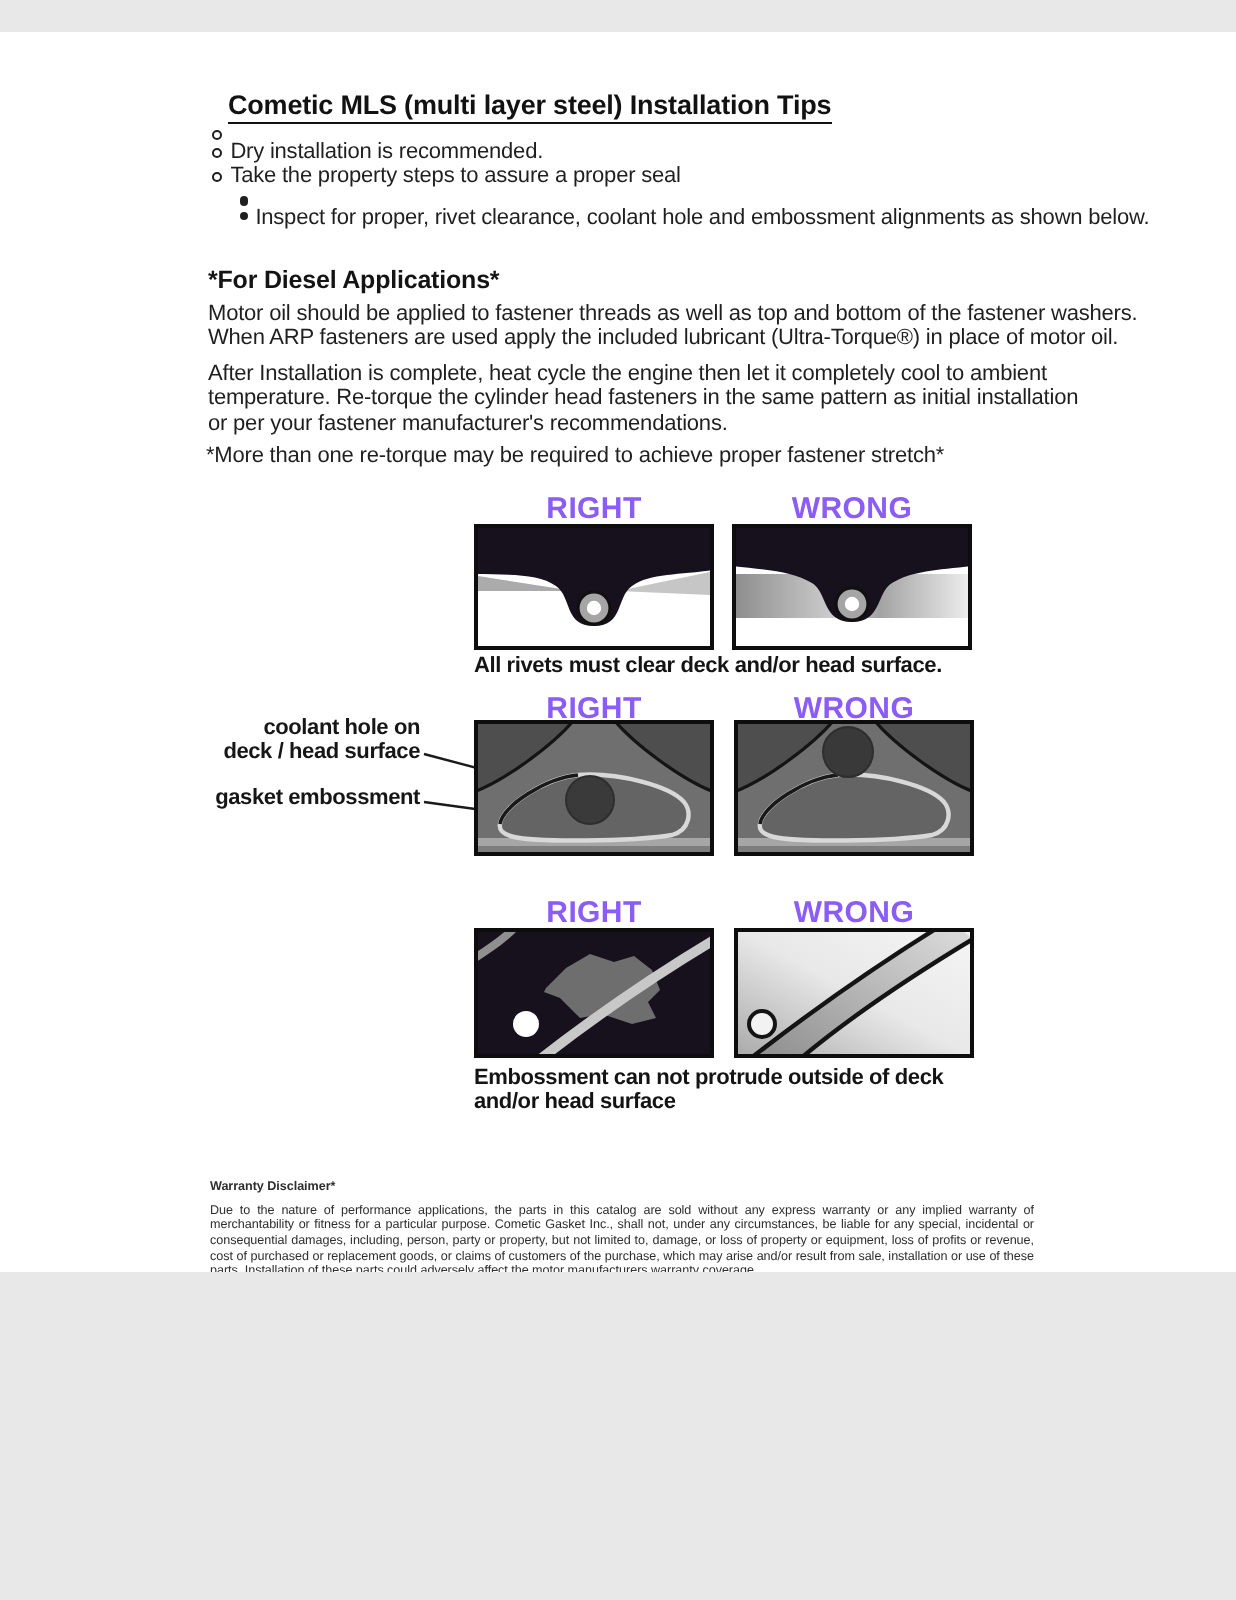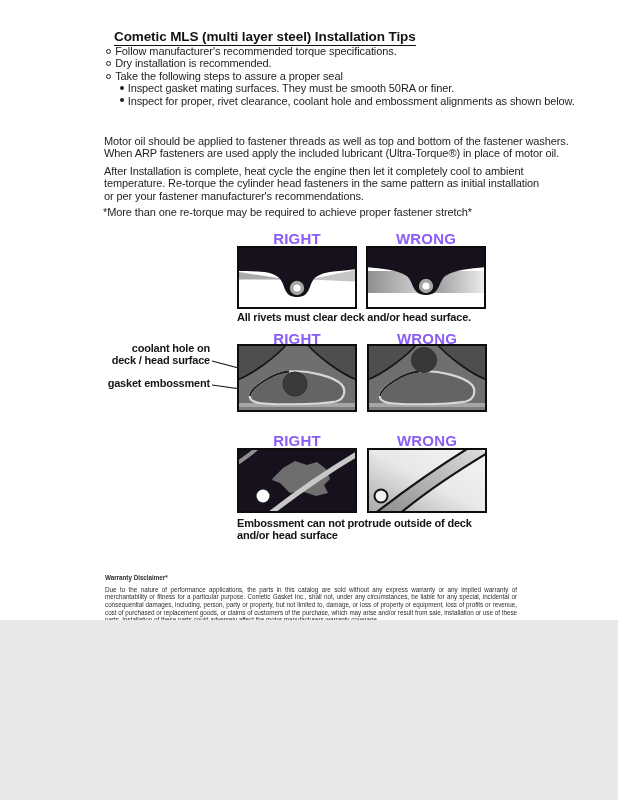--- a/index.html
+++ b/index.html
@@ -1,19 +1,19 @@
 <!DOCTYPE html>
 <html style="--page-bg: #ffffff; --ink: #1f1f1f; --gasket-black: #17111d; --box-border: #0d0d0d; --metal-gray: #6f6f6f; --emboss-line: #d8d8d8;"><head>
 <meta charset="utf-8">
 <style>
   html,body{margin:0;padding:0;background:#e8e8e8;}
   .page{
     position:relative;width:618px;height:620px;background:var(--page-bg,#fff);
     font-family:"Liberation Sans","DejaVu Sans",sans-serif;color:var(--ink,#1f1f1f);
-    overflow:hidden;margin:0 auto;
+    overflow:hidden;margin:16px auto;
   }
   .abs{position:absolute;}
   .title{
     left:114px;top:29px;font-size:13.5px;font-weight:bold;color:#121212;
     border-bottom:1.5px solid #121212;padding-bottom:1px;letter-spacing:-0.1px;
   }
   .bullets{left:106px;top:45px;font-size:11px;line-height:12.4px;letter-spacing:-0.1px;}
   .bullet-row{display:flex;align-items:flex-start;}
   .bullet-row.sub{margin-left:14px;}
   .marker-open{
@@ -47,40 +47,39 @@
 </head>
 <body>
 
 <div class="page">
 
   <div class="abs title">Cometic MLS (multi layer steel) Installation Tips</div>
 
   <div class="abs bullets">
     <div class="bullet-row">
       <span class="marker-open"></span>
-      <span>Follow manufacturer's recommended torque specifications.</span>
     </div>
     <div class="bullet-row">
       <span class="marker-open"></span>
       <span>Dry installation is recommended.</span>
     </div>
     <div class="bullet-row">
       <span class="marker-open"></span>
-      <span>Take the following steps to assure a proper seal</span>
+      <span>Take the property steps to assure a proper seal</span>
     </div>
     <div class="bullet-row sub">
       <span class="marker-filled"></span>
-      <span>Inspect gasket mating surfaces.  They must be smooth 50RA or finer.</span>
     </div>
     <div class="bullet-row sub">
       <span class="marker-filled"></span>
       <span>Inspect for proper, rivet clearance, coolant hole and embossment alignments as shown below.</span>
     </div>
   </div>
 
+  <div class="abs section-heading">*For Diesel Applications*</div>
   <div class="abs para p1">Motor oil should be applied to fastener threads as well as top and bottom of the fastener washers.
 When ARP fasteners are used apply the included lubricant (Ultra-Torque®) in place of motor oil.</div>
   <div class="abs para p2">After Installation is complete, heat cycle the engine then let it completely cool to ambient
 temperature. Re-torque the cylinder head fasteners in the same pattern as initial installation
 or per your fastener manufacturer's recommendations.</div>
   <div class="abs note">*More than one re-torque may be required to achieve proper fastener stretch*</div>
 
   <div class="abs rw-label" style="left:237px;top:230px;">RIGHT</div>
   <div class="abs rw-label" style="left:366px;top:230px;">WRONG</div>
 

